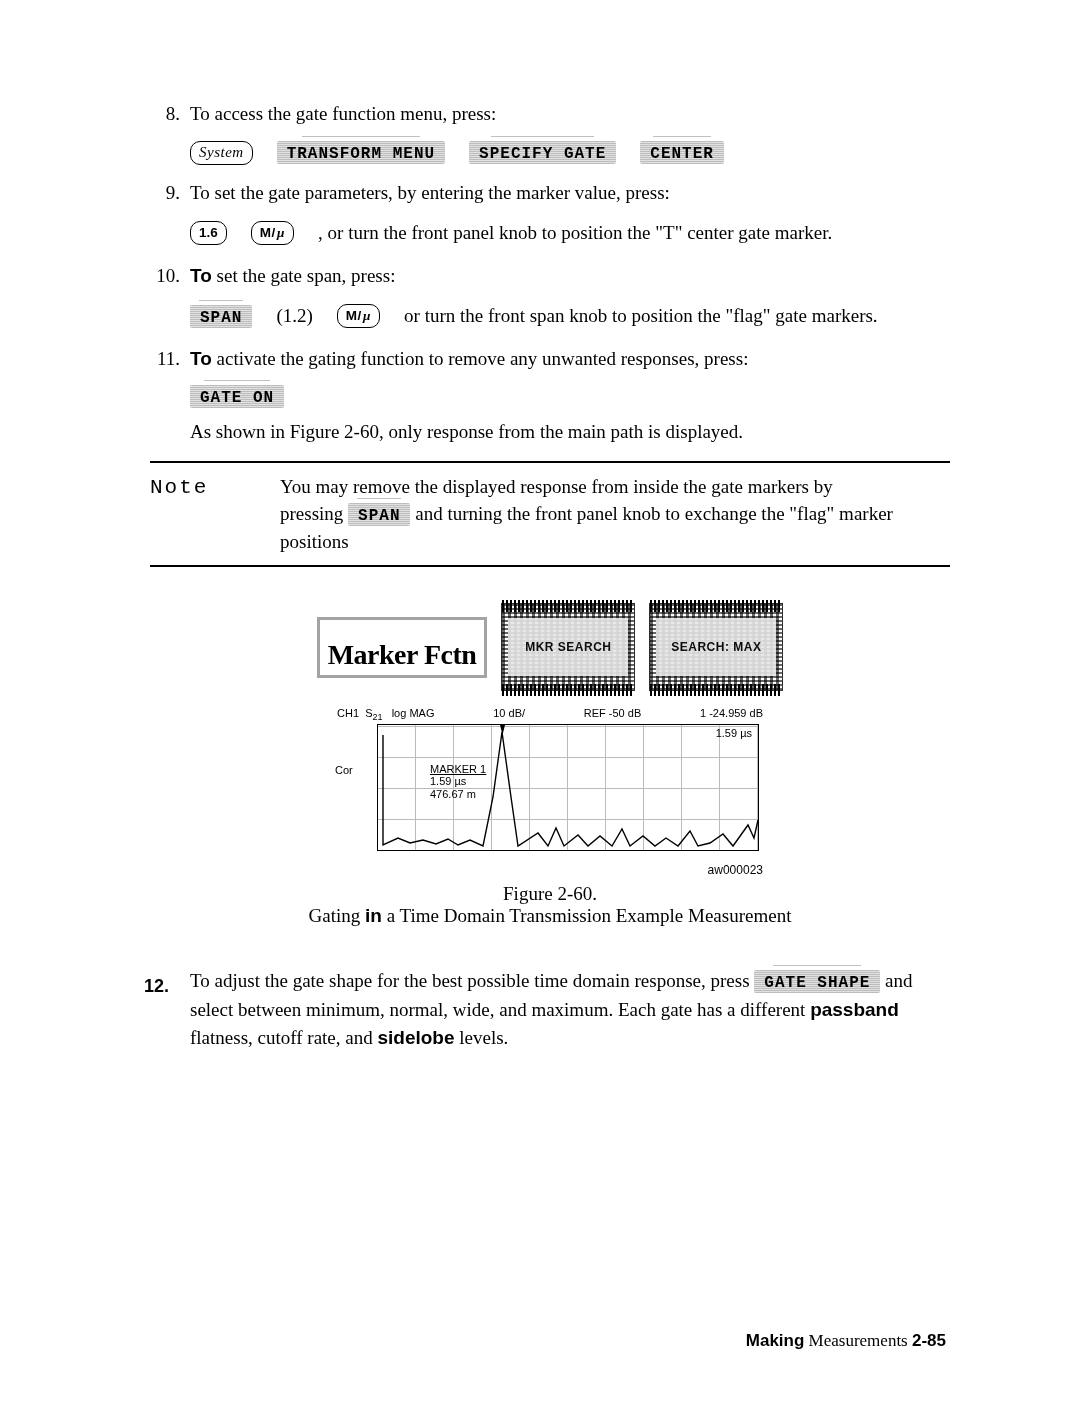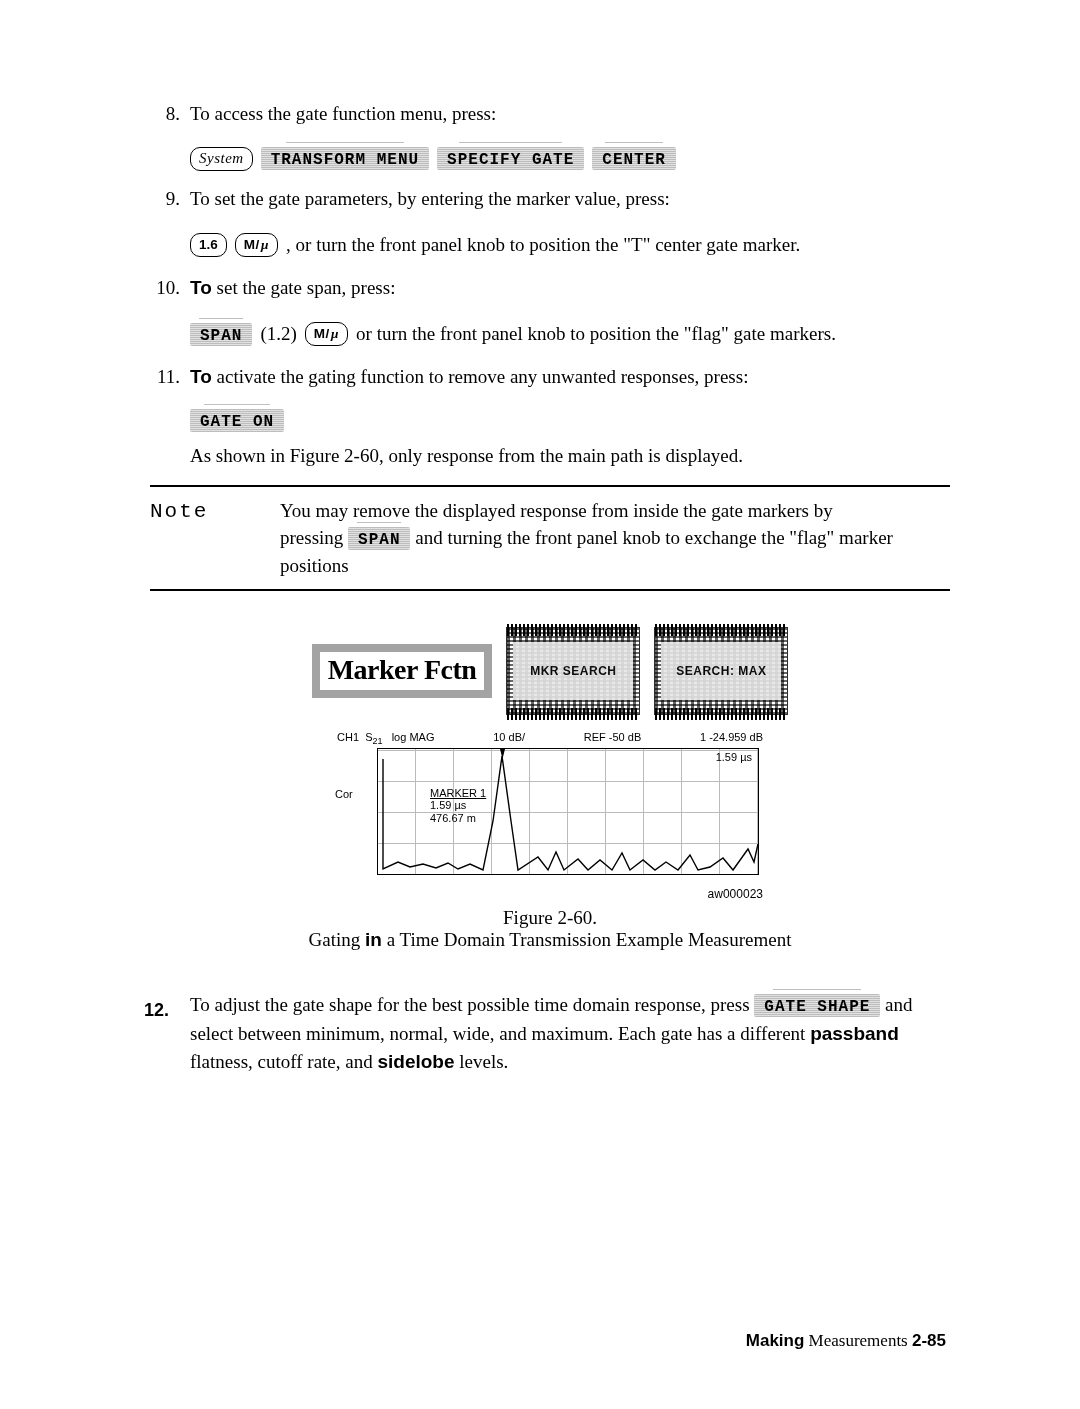--- a/index.html
+++ b/index.html
@@ -32,24 +32,24 @@
       line-height: 1.5;
     }
     ol.main-list > li .num {
       position: absolute;
       left: 0;
       top: 0;
       width: 30px;
       text-align: right;
     }
     .keyline {
-      margin-top: 18px;
+      margin-top: 12px;
       display: flex;
       align-items: center;
-      gap: 8px;
+      gap: 24px;
       flex-wrap: wrap;
     }
     .btn-oval {
       display: inline-flex;
       align-items: center;
       justify-content: center;
       border: 1.5px solid #000;
       border-radius: 10px;
       padding: 0 8px;
       height: 22px;
@@ -113,22 +113,22 @@
       margin: 0 auto;
     }
     .header-art {
       display: flex;
       align-items: center;
       gap: 14px;
       justify-content: center;
       margin-bottom: 16px;
     }
     .marker-fctn {
-      border: 8px solid #a3a3a3;
-      padding: 2px 8px 4px 8px;
+      border: 3px solid #a3a3a3;
+      padding: 19px 8px 4px 8px;
       font-family: "Times New Roman", serif;
       font-weight: 900;
       font-size: 28px;
       letter-spacing: -0.5px;
     }
     .barcode {
       width: 132px;
       height: 86px;
       position: relative;
       border: 1px solid #333;
@@ -228,21 +228,21 @@
 
     <li>
       <span class="num">10.</span>
       <span><b class="bold">To</b><span> set the gate span, press:</span></span>
       <div class="keyline" style="flex-wrap:nowrap;">
         <span class="softkey">SPAN</span>
         <span style="font-size:19px;">(1.2)</span>
         <span class="btn-oval">
             <span class="inprefix">M/<span class="mu">µ</span></span>
           </span>
-        <span style="font-size:19px;"> or turn the front panel knob to position the "flag" gate markers.</span>
+        <span style="font-size:19px;"> or turn the front span knob to position the "flag" gate markers.</span>
       </div>
     </li>
 
     <li>
       <span class="num">11.</span>
       <span><b class="bold">To</b><span> activate the gating function to remove any unwanted responses, press:</span></span>
       <div class="keyline">
         <span class="softkey">GATE ON</span>
       </div>
       <div style="margin-top:10px;">As shown in Figure 2-60, only response from the main path is displayed.</div>

